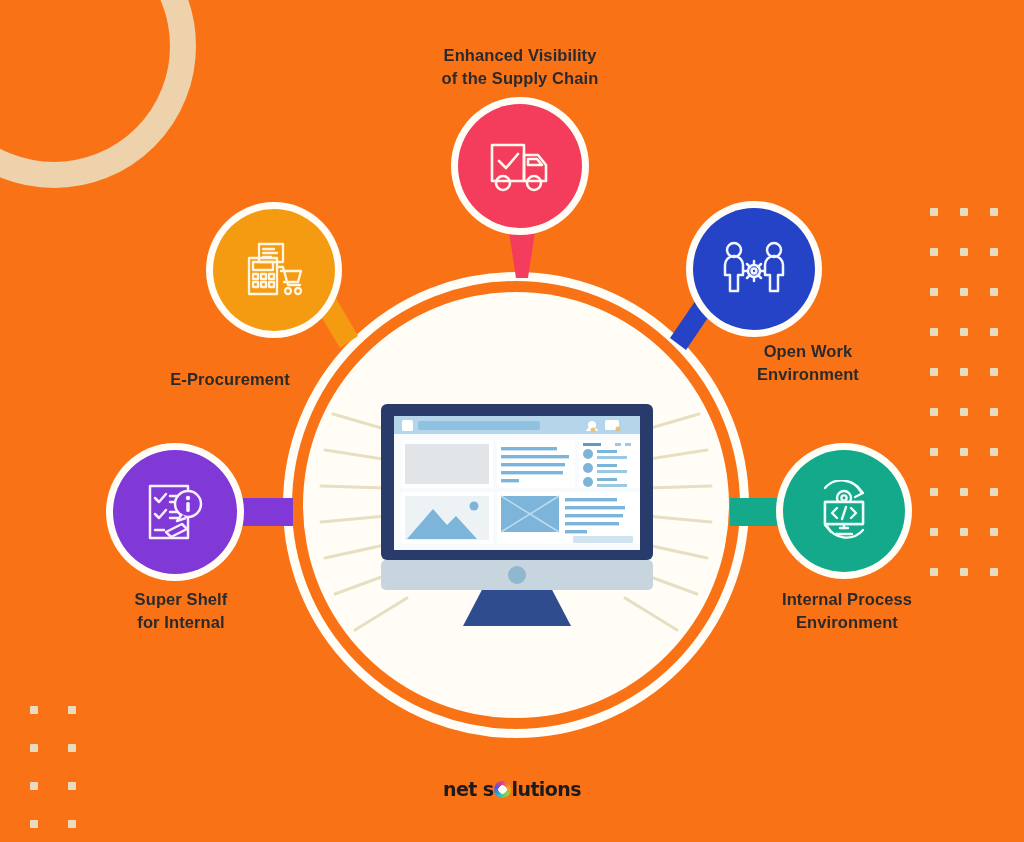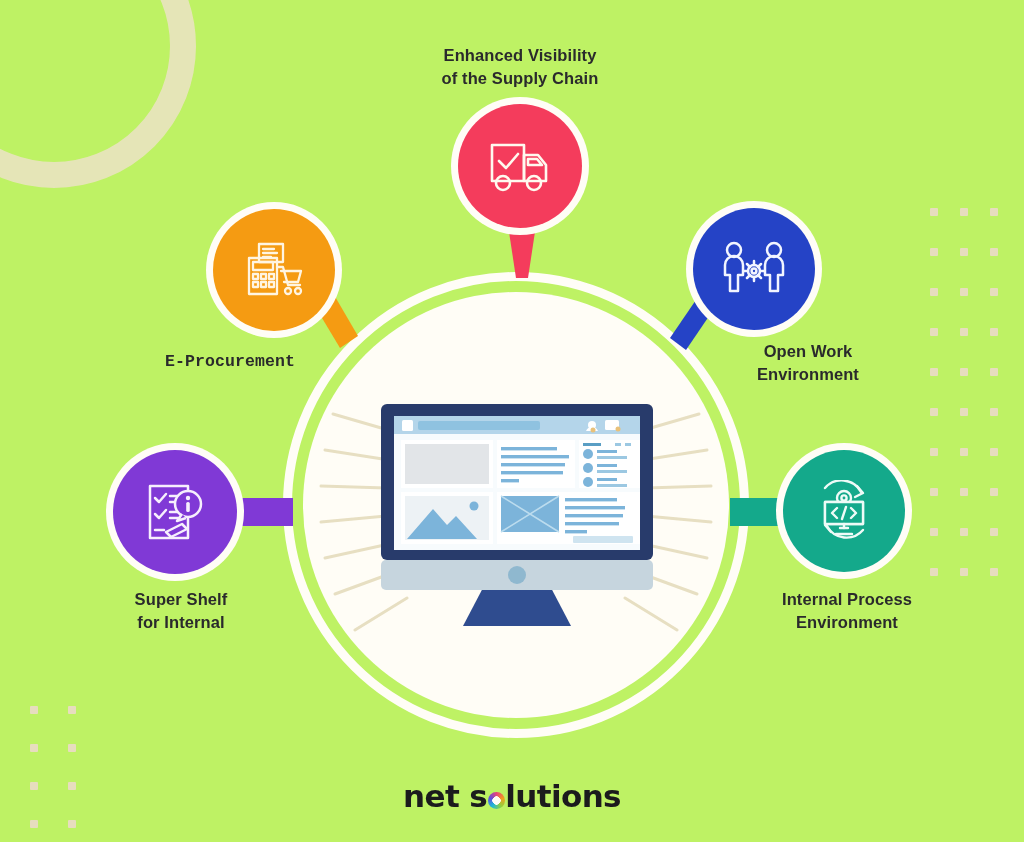--- a/index.html
+++ b/index.html
@@ -4,21 +4,21 @@
 <style>
   html, body {
     margin: 0;
     padding: 0;
     background: #f2ecd7;
   }
   #stage {
     position: relative;
     width: 1024px;
     height: 842px;
-    background: #bef264;
+    background: #f97316;
     overflow: hidden;
     font-family: "Liberation Sans", sans-serif;
   }
 
   
   .bg-ring {
     position: absolute;
     border-radius: 50%;
     border: 26px solid #ece3c5;
     opacity: .85;
@@ -92,41 +92,41 @@
     text-align: center;
     letter-spacing: .1px;
     white-space: pre-line;
   }
 
   
   #node-visibility .bubble { left: 458px; top: 104px; width: 124px; height: 124px; background: #f43c5c; }
   #node-visibility .label  { left: 400px; top: 44px;  width: 240px; }
 
   #node-eproc .bubble { left: 213px; top: 209px; width: 122px; height: 122px; background: #f59b12; }
-  #node-eproc .label  { left: 130px; top: 351px; width: 200px; font-family: Liberation Mono, monospace; }
+  #node-eproc .label  { left: 130px; top: 368px; width: 200px; }
 
   #node-openwork .bubble { left: 693px; top: 208px; width: 122px; height: 122px; background: #2543c6; }
   #node-openwork .label  { left: 728px; top: 340px; width: 160px; }
 
   #node-shelf .bubble { left: 113px; top: 450px; width: 124px; height: 124px; background: #8039d6; }
   #node-shelf .label  { left: 100px; top: 588px; width: 162px; }
 
   #node-internal .bubble { left: 783px; top: 450px; width: 122px; height: 122px; background: #14a98b; }
   #node-internal .label  { left: 757px; top: 588px; width: 180px; }
 
   
   #logo {
     position: absolute;
     left: 0; right: 0; top: 778px;
     text-align: center;
   }
   #logo .logo-text {
     font-family: "DejaVu Sans", sans-serif;
     font-weight: bold;
-    font-size: 31px;
+    font-size: 19px;
     color: #1b1b1d;
     letter-spacing: -0.6px;
     display: inline-block;
     position: relative;
   }
   #logo .logo-o {
     display: inline-block;
     width: 17px; height: 17px;
     border-radius: 50%;
     vertical-align: -2px;

